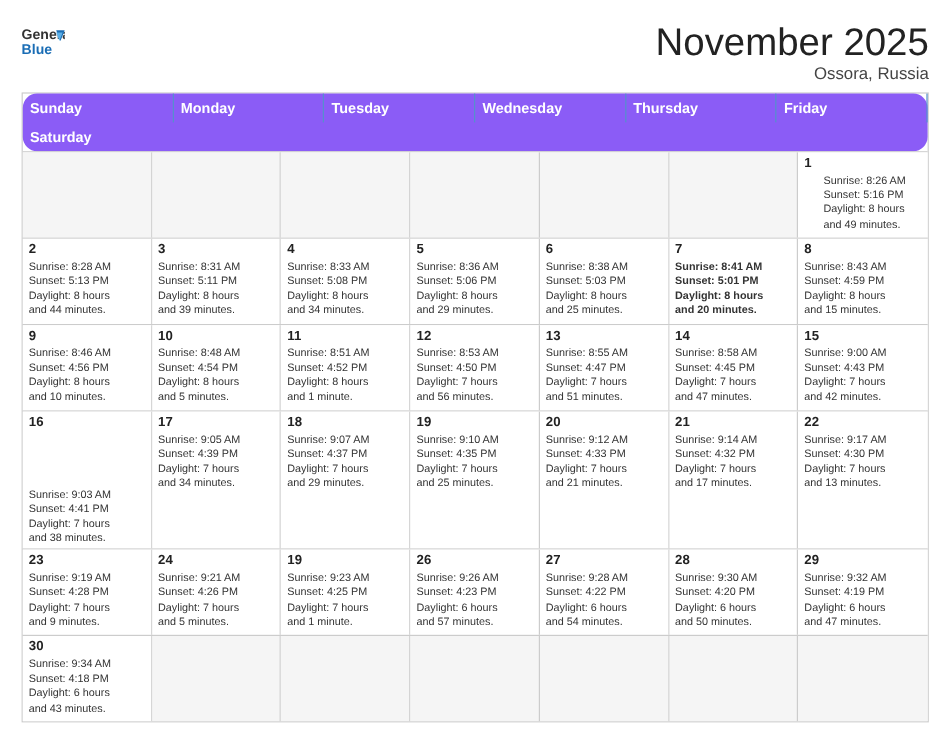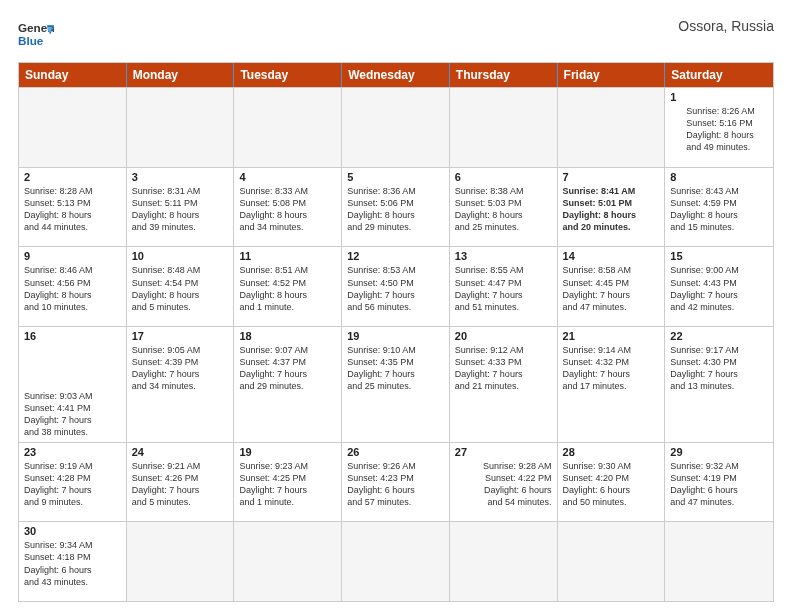--- a/index.html
+++ b/index.html
@@ -46,22 +46,23 @@
       color: #444;
     }
     .calendar {
       flex: 1;
       display: flex;
       flex-direction: column;
       border: 1px solid #ccc;
     }
     .cal-header-row {
       display: grid;
-      grid-template-columns: repeat(7, 1fr);
-      background: #c2410c;
+      grid-template-columns: repeat(6, 1fr);
+      background: #8b5cf6;
+      border-radius: 12px;
     }
     .cal-header-cell {
       color: #fff;
       font-size: 12px;
       font-weight: bold;
       padding: 5px 6px;
       text-align: left;
       border-right: 1px solid #5590cc;
     }
     .cal-header-cell:last-child { border-right: none; }
@@ -109,20 +110,21 @@
   <div class="header">
     <div class="logo">
       <svg class="logo-icon" viewBox="0 0 40 40" xmlns="http://www.w3.org/2000/svg">
         <text x="0" y="16" font-size="13" font-family="Arial" font-weight="bold" fill="#333">General</text>
         <text x="0" y="30" font-size="13" font-family="Arial" font-weight="bold" fill="#1a6db5">Blue</text>
         <polygon points="32,8 40,8 36,18" fill="#1a6db5"></polygon>
         <polygon points="32,10 38,10 35,18" fill="#5bb0e8"></polygon>
       </svg>
     </div>
     <div class="title-block">
+      <div class="month-title">November 2025</div>
       <div class="location">Ossora, Russia</div>
     </div>
   </div>
 
   <div class="calendar">
     <div class="cal-header-row">
     <div class="cal-header-cell">Sunday</div>
         <div class="cal-header-cell">Monday</div>
         <div class="cal-header-cell">Tuesday</div>
         <div class="cal-header-cell">Wednesday</div>
@@ -323,21 +325,21 @@
           </div>
           <div class="cal-cell">
             <div class="day-num">26</div>
             <div class="sun-info" style="white-space: pre-line;">Sunrise: 9:26 AM
 Sunset: 4:23 PM
 Daylight: 6 hours
 and 57 minutes.</div>
           </div>
           <div class="cal-cell">
             <div class="day-num">27</div>
-            <div class="sun-info" style="white-space: pre-line; text-align: right;">Sunrise: 9:28 AM
+            <div class="sun-info" style="white-space: pre-line;">Sunrise: 9:28 AM
 Sunset: 4:22 PM
 Daylight: 6 hours
 and 54 minutes.</div>
           </div>
           <div class="cal-cell">
             <div class="day-num">28</div>
             <div class="sun-info" style="white-space: pre-line;">Sunrise: 9:30 AM
 Sunset: 4:20 PM
 Daylight: 6 hours
 and 50 minutes.</div>

